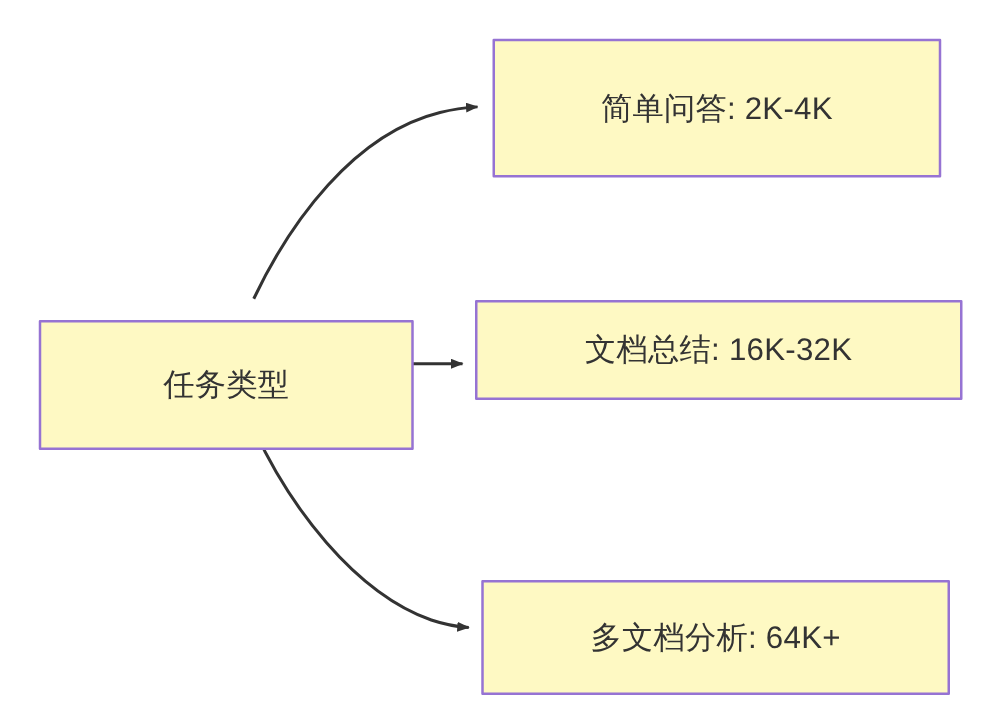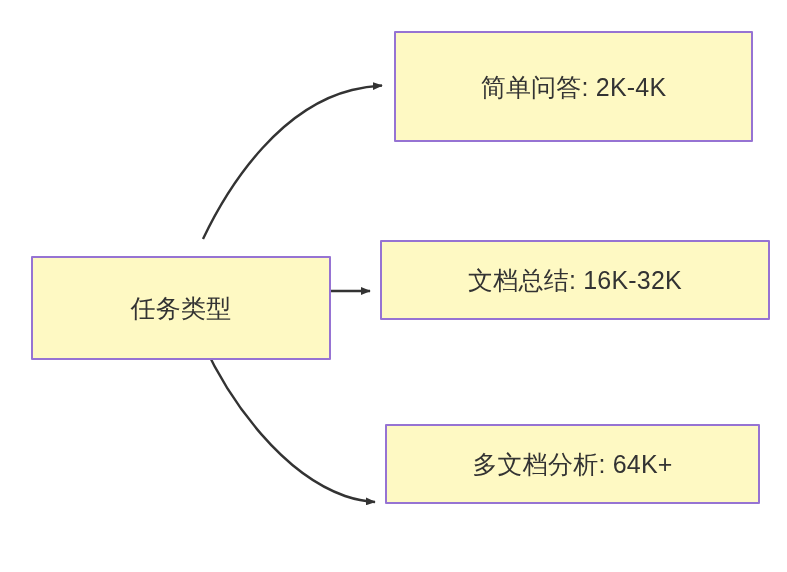--- a/index.html
+++ b/index.html
@@ -62,23 +62,23 @@
     height: 111px;
   }
   #node-doc-summary {
     left: 380px;
     top: 240px;
     width: 390px;
     height: 80px;
   }
   #node-multi-doc {
     left: 385px;
-    top: 424px;
+    top: 464px;
     width: 375px;
-    height: 80px;
+    height: 92px;
   }
 </style>
 </head>
 <body>
 
 <div id="diagram-canvas">
 
   <svg id="edge-layer" viewBox="0 0 787 572">
     <defs>
       <marker id="arrowhead" markerWidth="10" markerHeight="8" refX="9.2" refY="4" orient="auto" markerUnits="userSpaceOnUse">

